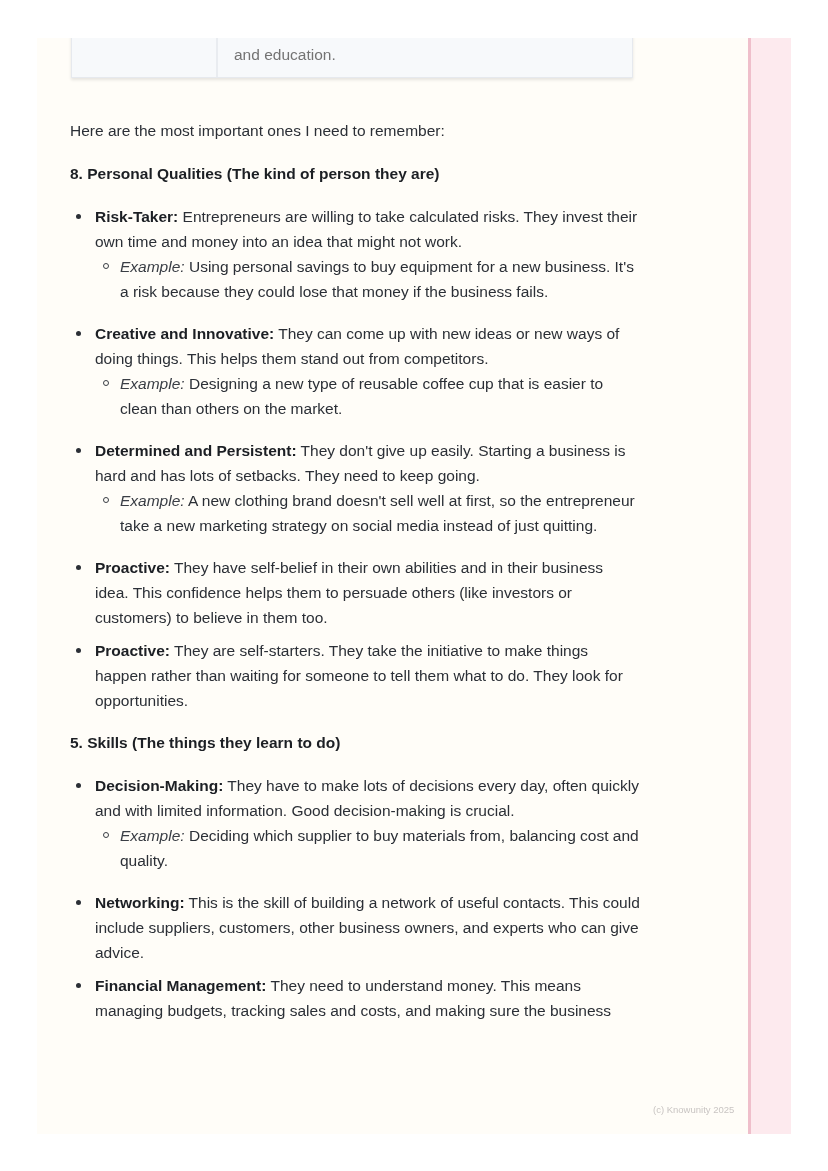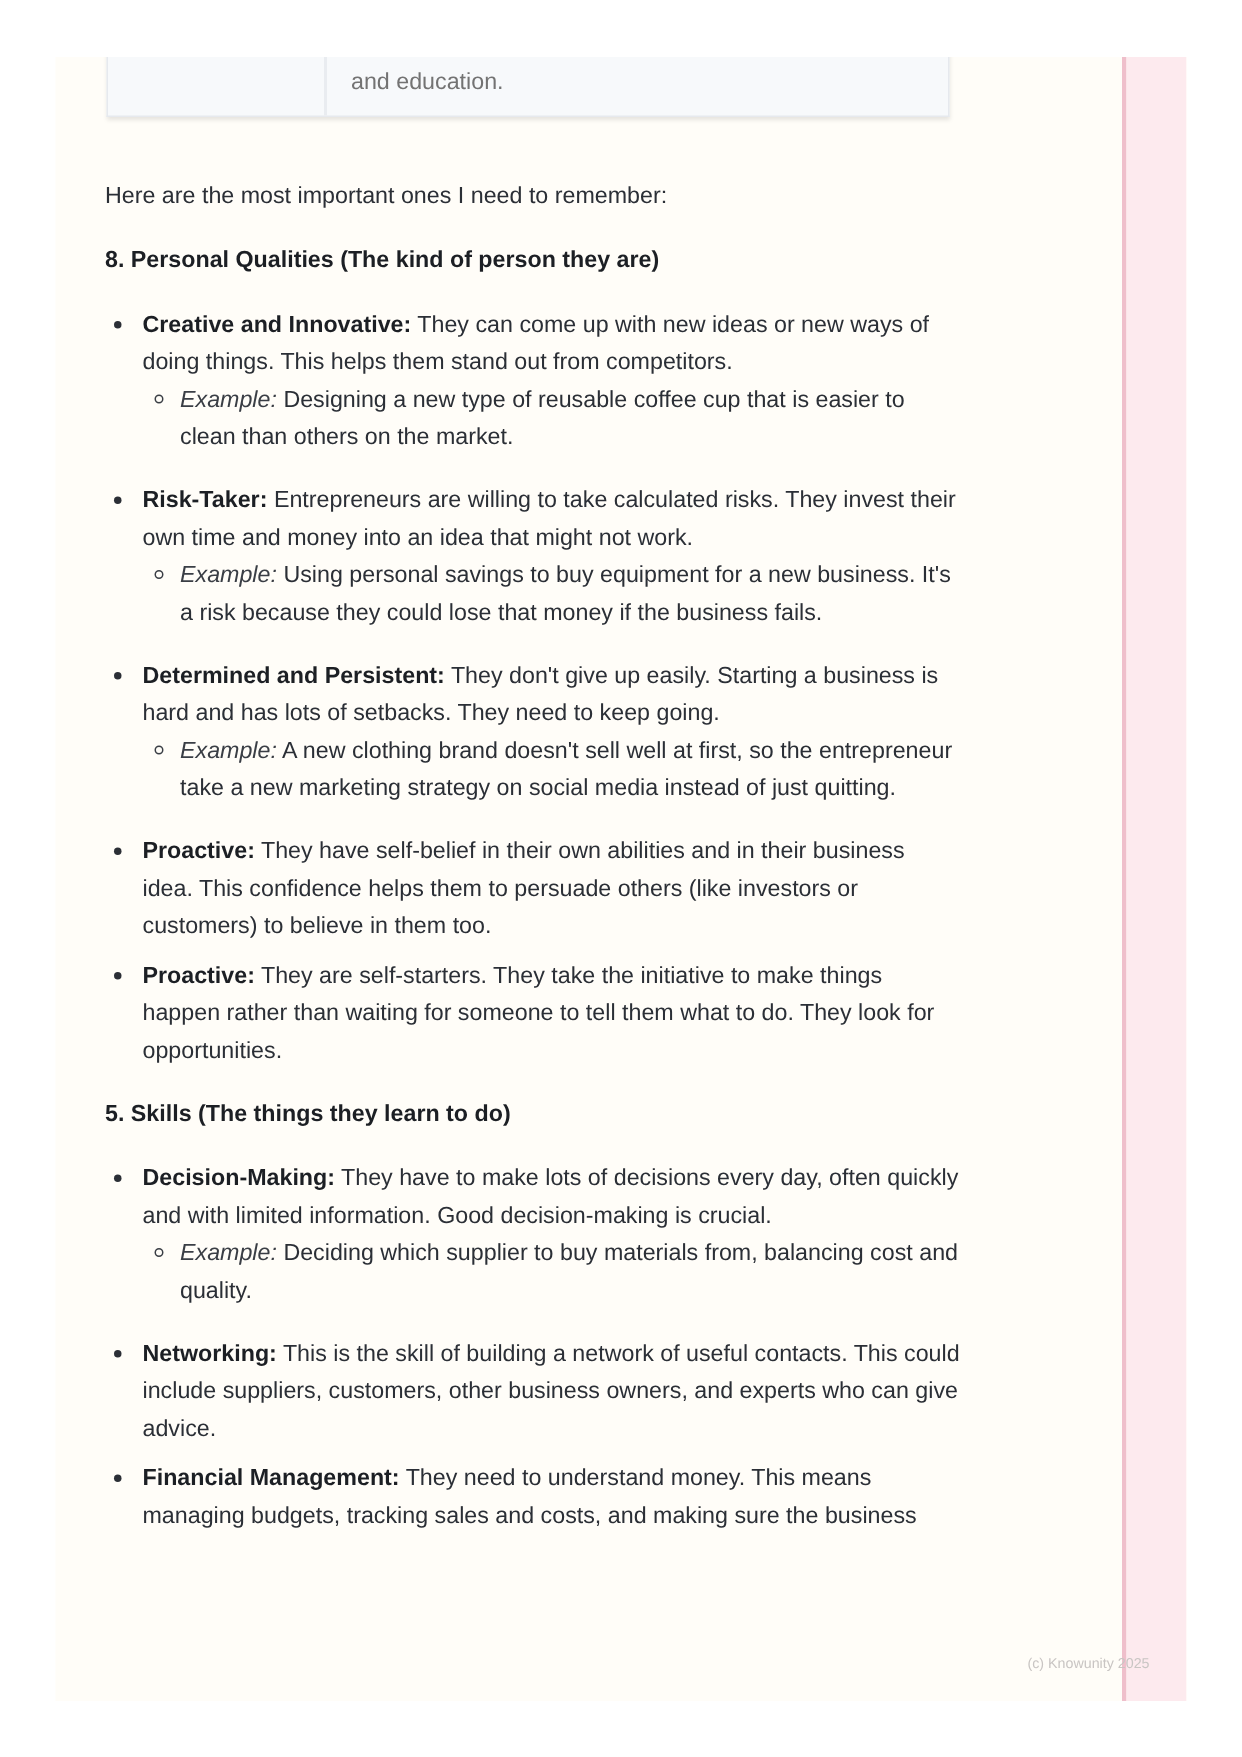--- a/index.html
+++ b/index.html
@@ -12,21 +12,21 @@
   }
   .margin-line {
     position: absolute; left: 711px; top: 0; width: 3px; height: 100%;
     background: #efbfcb;
   }
   .margin-fill {
     position: absolute; left: 714px; top: 0; width: 40px; height: 100%;
     background: #fdeaee;
   }
   .footer {
-    position: absolute; left: 648px; top: 1066px; font-size: 9.5px; color: #c9c5c3;
+    position: absolute; left: 616px; top: 1066px; font-size: 9.5px; color: #c9c5c3;
     white-space: nowrap;
   }
 
   .table-frag {
     position: absolute; left: 34px; top: -4px; width: 562px; height: 44px;
     background: #f7f9fb; border: 1px solid #e6e9ee; border-top: none;
     box-shadow: 0 2px 3px rgba(0,0,0,0.10);
     display: flex;
   }
   .table-frag .c1 { width: 146px; border-right: 2px solid #e9ecf0; }
@@ -62,29 +62,29 @@
     <div class="c1"></div>
     <div class="c2">and education.</div>
   </div>
 
   <div class="content">
     <p class="intro">Here are the most important ones I need to remember:</p>
 
     <h3>8. Personal Qualities (The kind of person they are)</h3>
     <ul class="bullets">
       <li class="has-sub">
+        <b>Risk-Taker:</b><span> Entrepreneurs are willing to take calculated risks. They invest their own time and money into an idea that might not work.</span>
+        <ul class="sub">
+          <li><i>Example:</i><span> Using personal savings to buy equipment for a new business. It's a risk because they could lose that money if the business fails.</span></li>
+        </ul>
+      </li>
+      <li class="has-sub">
         <b>Creative and Innovative:</b><span> They can come up with new ideas or new ways of doing things. This helps them stand out from competitors.</span>
         <ul class="sub">
           <li><i>Example:</i><span> Designing a new type of reusable coffee cup that is easier to clean than others on the market.</span></li>
-        </ul>
-      </li>
-      <li class="has-sub">
-        <b>Risk-Taker:</b><span> Entrepreneurs are willing to take calculated risks. They invest their own time and money into an idea that might not work.</span>
-        <ul class="sub">
-          <li><i>Example:</i><span> Using personal savings to buy equipment for a new business. It's a risk because they could lose that money if the business fails.</span></li>
         </ul>
       </li>
       <li class="has-sub">
         <b>Determined and Persistent:</b><span> They don't give up easily. Starting a business is hard and has lots of setbacks. They need to keep going.</span>
         <ul class="sub">
           <li><i>Example:</i><span> A new clothing brand doesn't sell well at first, so the entrepreneur take a new marketing strategy on social media instead of just quitting.</span></li>
         </ul>
       </li>
       <li>
         <b>Proactive:</b><span> They have self-belief in their own abilities and in their business idea. This confidence helps them to persuade others (like investors or customers) to believe in them too.</span>

